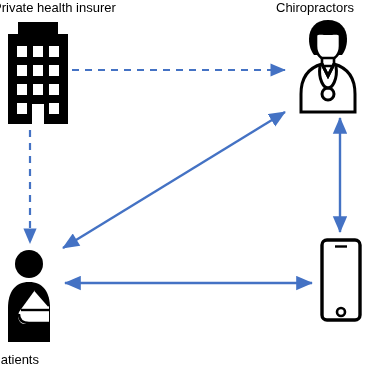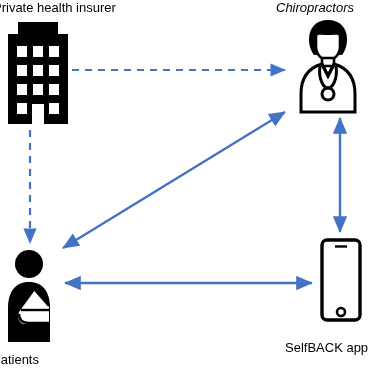--- a/index.html
+++ b/index.html
@@ -16,21 +16,21 @@
     font-family: "Liberation Sans", sans-serif;
   }
   .label {
     position: absolute;
     font-size: 13px;
     color: #000000;
     white-space: nowrap;
     letter-spacing: 0px;
   }
   #label-insurer  { left: -7px;  top: 0px;   }
-  #label-chiro    { left: 276px; top: 0px; font-style: italic;   }
+  #label-chiro    { left: 276px; top: 0px;   }
   #label-patients { left: -8px;  top: 352px; }
   #label-app      { left: 285px; top: 340px; }
 
   .node {
     position: absolute;
   }
   #node-building { left: 8px;   top: 22px;  }
   #node-chiro    { left: 292px; top: 16px;  }
   #node-patient  { left: 5px;   top: 250px; }
   #node-phone    { left: 320px; top: 238px; }
@@ -130,15 +130,14 @@
       <rect x="2" y="2" width="38" height="80" rx="5" ry="5" fill="#ffffff" stroke="#000000" stroke-width="3.4"></rect>
       <line x1="15" y1="8.5" x2="27" y2="8.5" stroke="#000000" stroke-width="2.4"></line>
       <rect x="8" y="15" width="26" height="52" fill="#ffffff" stroke="#000000" stroke-width="0"></rect>
       <circle cx="21" cy="74" r="4" fill="none" stroke="#000000" stroke-width="2.6"></circle>
     </svg>
   </div>
 
   <div class="label" id="label-insurer">Private health insurer</div>
   <div class="label" id="label-chiro">Chiropractors</div>
   <div class="label" id="label-patients">Patients</div>
-  <div class="label" id="label-app">SelfBACK app</div>
 
 </div>
 
 </body></html>

